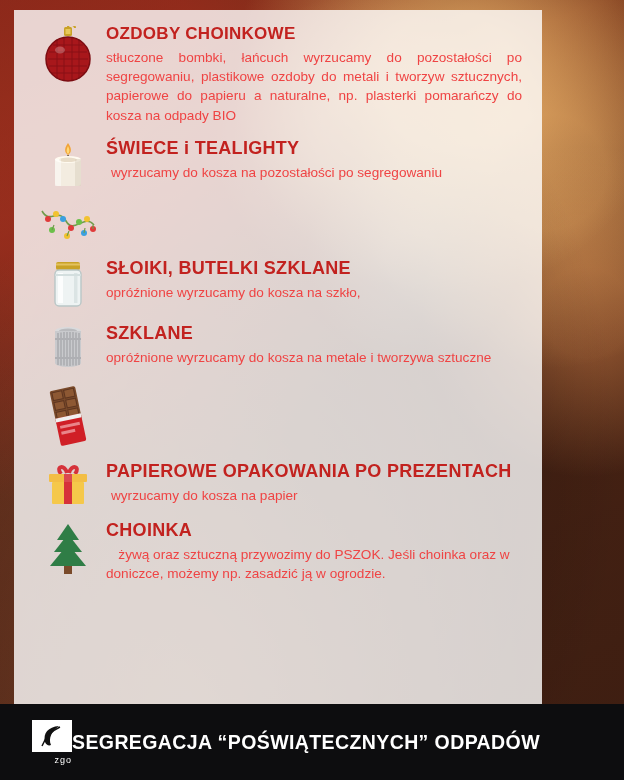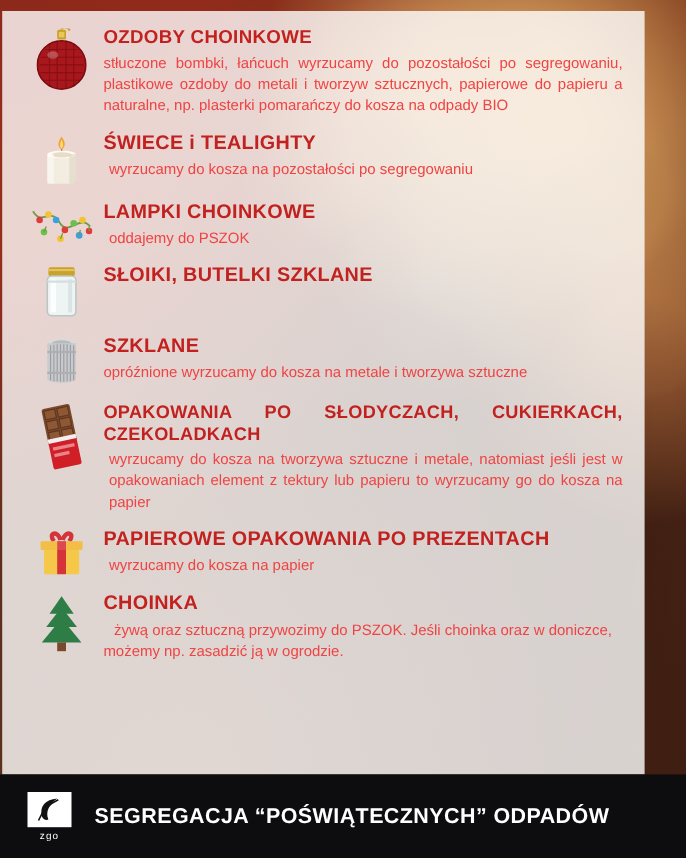--- a/index.html
+++ b/index.html
@@ -31,22 +31,22 @@
   .bg-blur {
     position: absolute; inset: 0;
     background:
       radial-gradient(ellipse at 30% 95%, rgba(255,180,110,0.18), rgba(0,0,0,0) 55%),
       radial-gradient(ellipse at 50% 60%, rgba(0,0,0,0.30), rgba(0,0,0,0) 70%);
   }
 
   
   .card {
     position: absolute;
-    left: 2px; top: 10px;
-    width: 584px; height: 694px;
+    left: 14px; top: 10px;
+    width: 528px; height: 694px;
     background: rgba(255,255,255,0.80);
     padding: 14px 16px 8px 16px;
   }
 
   .rows { display: flex; flex-direction: column; }
   .row {
     display: flex;
     align-items: flex-start;
     margin-bottom: 13px;
   }
@@ -89,38 +89,37 @@
     position: absolute;
     left: 0; bottom: 0;
     width: 624px; height: 76px;
     background: #0d0d0f;
     display: flex;
     align-items: center;
     padding-left: 18px;
   }
   .logo {
     width: 54px; min-width: 54px;
-    display: flex; flex-direction: column; align-items: center;
+    display: flex; flex-direction: column; align-items: flex-end;
     color: #ffffff;
   }
   .logo-mark {
     width: 40px; height: 32px;
     background: #ffffff;
     display: flex; align-items: center; justify-content: center;
     position: relative;
   }
   .logo-text {
     font-size: 9px; letter-spacing: 1px; margin-top: 3px; color: #ffffff;
   }
   .footer-title {
     color: #ffffff;
     font-weight: bold;
     font-size: 19.5px;
     letter-spacing: 0.4px;
-    margin-left: 14px;
   }
 
   
   svg { display: block; }
 </style>
 </head>
 <body>
 
 <div class="bg"></div>
 <div class="bg-blur"></div>
@@ -186,41 +185,38 @@
               <circle cx="47" cy="16" r="3" fill="#f2c230"></circle>
               <circle cx="12" cy="27" r="3" fill="#6cc04a"></circle>
               <circle cx="27" cy="33" r="3" fill="#f2c230"></circle>
               <circle cx="44" cy="30" r="3" fill="#3aa0e0"></circle>
               <circle cx="53" cy="26" r="3" fill="#e03a3a"></circle>
             </g>
             <path d="M12 27 L14 22 M27 33 L29 28 M44 30 L45 25 M53 26 L53 22" stroke="#6f9c4a" stroke-width="1.2" fill="none"></path>
           </svg>
         </span>
       </div>
-      <div class="text-cell">
-        <p class="head">LAMPKI CHOINKOWE</p>
-        <p class="desc nj indent">oddajemy do PSZOK</p>
-      </div>
     </div>
 
     <div class="row">
       <div class="icon-cell">
         <span>
           <svg width="38" height="50" viewBox="0 0 38 50">
             <rect x="7" y="2" width="24" height="8" rx="2" fill="#c9a227"></rect>
             <rect x="7" y="3.5" width="24" height="2" fill="#e3c25f"></rect>
             <rect x="6" y="10" width="26" height="36" rx="4" fill="#eef3f3" stroke="#b9c6c6" stroke-width="1.4"></rect>
             <rect x="9" y="13" width="5" height="30" fill="#ffffff" opacity="0.8"></rect>
             <rect x="25" y="13" width="3.5" height="30" fill="#d6e0e0" opacity="0.8"></rect>
             <rect x="6" y="14" width="26" height="2" fill="#d3dede"></rect>
           </svg>
         </span>
       </div>
       <div class="text-cell">
         <p class="head">SŁOIKI, BUTELKI SZKLANE</p>
+        <p class="desc nj">opróźnione wyrzucamy do kosza na szkło,</p>
       </div>
     </div>
 
     <div class="row">
       <div class="icon-cell">
         <span>
           <svg width="34" height="46" viewBox="0 0 34 46">
             <ellipse cx="17" cy="6" rx="13" ry="4" fill="#d9dadc"></ellipse>
             <ellipse cx="17" cy="6" rx="9" ry="2.6" fill="#b9babd"></ellipse>
             <path d="M4 6 v32 a13 4 0 0 0 26 0 V6" fill="#c9cacd"></path>
@@ -253,24 +249,20 @@
                 <rect x="25" y="24" width="10" height="8"></rect>
               </g>
               <rect x="11" y="30" width="26" height="28" rx="2" fill="#d01f26"></rect>
               <rect x="11" y="30" width="26" height="4" fill="#f0f0f0"></rect>
               <rect x="14" y="38" width="20" height="3" fill="#f3b0b3" opacity="0.7"></rect>
               <rect x="14" y="44" width="14" height="3" fill="#f3b0b3" opacity="0.7"></rect>
             </g>
           </svg>
         </span>
       </div>
-      <div class="text-cell">
-        <p class="head wide">OPAKOWANIA PO SŁODYCZACH, CUKIERKACH, CZEKOLADKACH</p>
-        <p class="desc indent">wyrzucamy do kosza na tworzywa sztuczne i metale, natomiast jeśli jest w opakowaniach element z tektury lub papieru to wyrzucamy go do kosza na papier</p>
-      </div>
     </div>
 
     <div class="row">
       <div class="icon-cell">
         <span>
           <svg width="46" height="44" viewBox="0 0 46 44">
             <path d="M16 11 C10 3 20 1 22 10" fill="none" stroke="#d6323a" stroke-width="4"></path>
             <path d="M30 11 C36 3 26 1 24 10" fill="none" stroke="#d6323a" stroke-width="4"></path>
             <rect x="4" y="11" width="38" height="8" rx="1" fill="#f2b52c"></rect>
             <rect x="7" y="19" width="32" height="22" rx="1" fill="#f5c84a"></rect>

